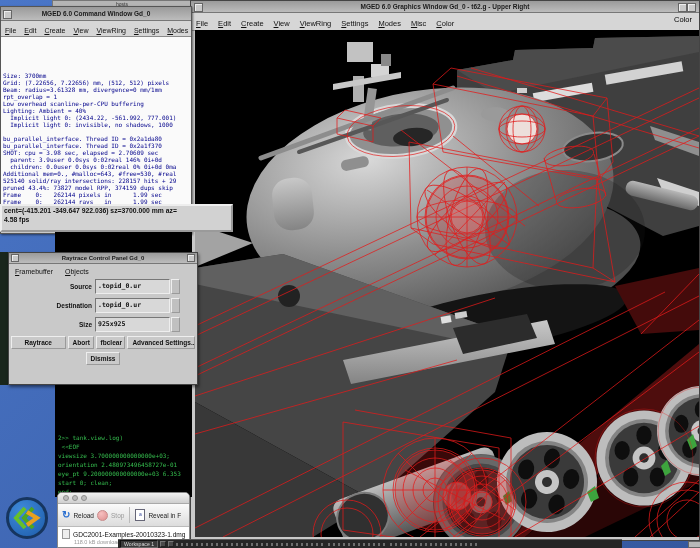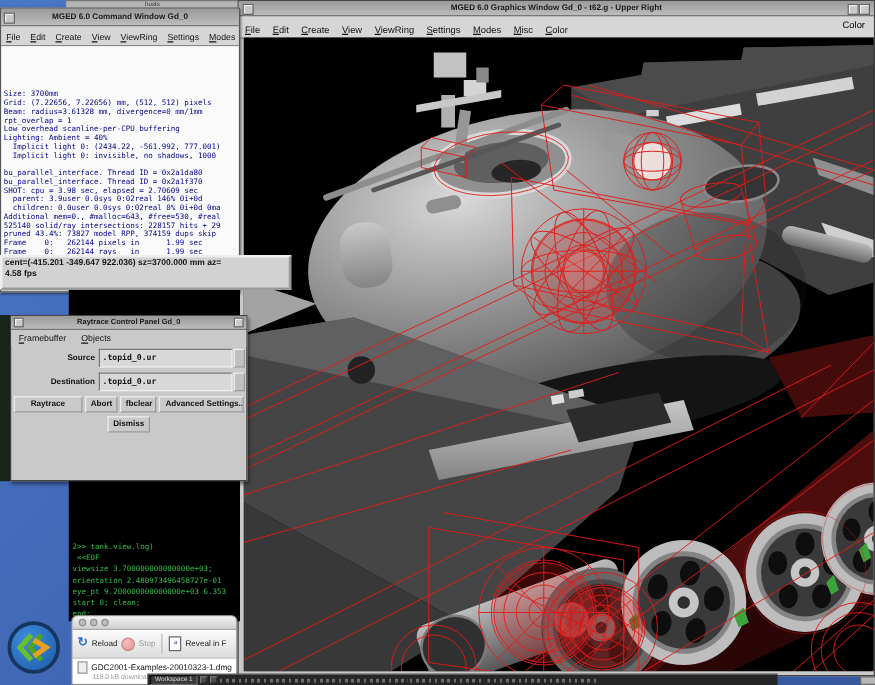--- a/index.html
+++ b/index.html
@@ -42,21 +42,21 @@
   
   #xterm-mid{left:55px;top:232px;width:137px;height:21px;background:#000;overflow:hidden;
     font-family:"DejaVu Sans Mono",monospace;font-size:6px;line-height:9px;color:#ddd;white-space:pre;}
 
   
   #rtpanel-shadow{left:0;top:252px;width:8px;height:133px;background:#19261c;}
   #rtpanel{left:8px;top:252px;width:190px;height:133px;background:#c9c9c9;
     border:1px solid #444;box-shadow:1px 2px 3px rgba(0,0,0,.5);box-sizing:border-box;}
   #rtpanel .titlebar{height:10px;font-size:6px;position:relative;}
   #rtpanel .menubar{height:13px;font-size:7px;background:#c9c9c9;border-bottom:none;}
-  .frow{display:flex;align-items:center;height:19px;padding:0 1px;}
+  .frow{display:flex;align-items:center;height:19px;padding:0 17px;}
   .flabel{width:66px;text-align:right;font-size:6.5px;font-weight:bold;color:#111;
     padding-right:3px;flex:none;white-space:nowrap;}
   .ffield{flex:1;height:13px;background:#d8d8d8;border:1px solid;
     border-color:#777 #eee #eee #777;font-family:"DejaVu Sans Mono",monospace;
     font-size:6.5px;font-weight:bold;color:#111;line-height:12px;padding-left:2px;
     white-space:nowrap;overflow:hidden;}
   .fnub{flex:none;width:7px;height:13px;background:#c0c0c0;border:1px outset #eee;margin-left:1px;}
   .swatch{flex:none;width:13px;height:13px;background:#000;border:1px outset #999;margin-left:1px;}
   .btnrow{display:flex;align-items:center;height:17px;padding:0 2px;gap:2px;}
   .mbtn{background:#c9c9c9;border:1.5px outset #eee;font-size:6.5px;font-weight:bold;color:#111;
@@ -351,20 +351,25 @@
     <div class="frow">
       <span class="flabel">Source</span>
       <span class="ffield">.topid_0.ur</span>
       <span class="fnub"></span>
     </div>
     <div class="frow">
       <span class="flabel">Destination</span>
       <span class="ffield">.topid_0.ur</span>
       <span class="fnub"></span>
     </div>
+    <div class="frow">
+      <span class="flabel">Size</span>
+      <span class="ffield">925x925</span>
+      <span class="fnub"></span>
+    </div>
     <div class="btnrow">
       <button class="mbtn" id="rt-raytrace">Raytrace</button>
       <button class="mbtn">Abort</button>
       <button class="mbtn">fbclear</button>
       <button class="mbtn">Advanced Settings..</button>
     </div>
     <div id="dismiss-row">
       <button class="mbtn">Dismiss</button>
     </div>
   </div>

